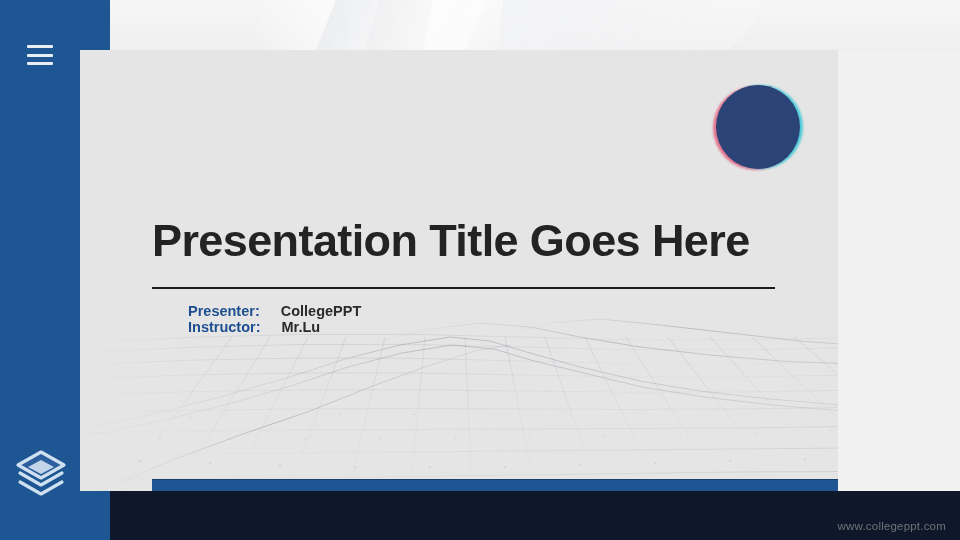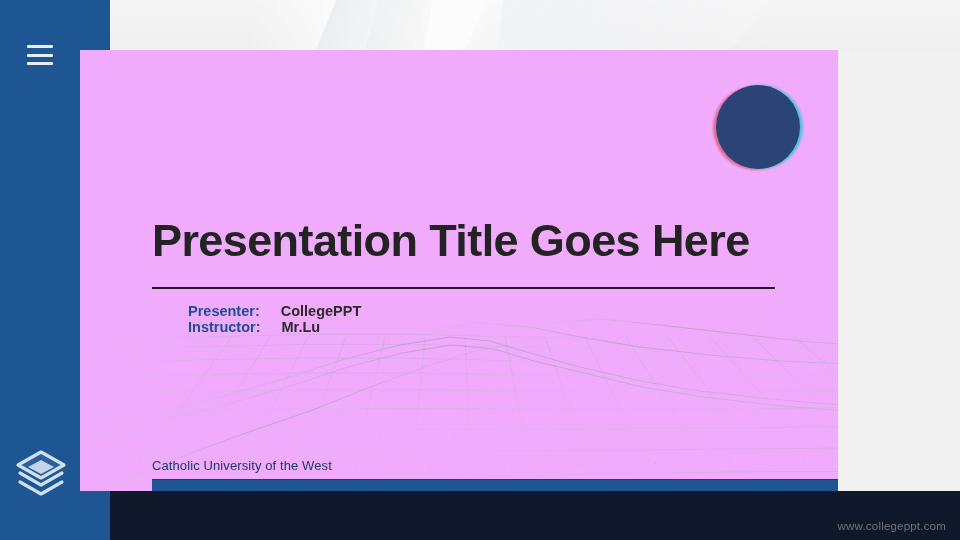--- a/index.html
+++ b/index.html
@@ -105,21 +105,21 @@
     left: 14px; bottom: 40px;
     width: 54px; height: 52px;
     cursor: pointer;
   }
 
   
   .slide {
     position: absolute;
     left: 80px; top: 50px;
     width: 758px; height: 441px;
-    background: #f0abfc;
+    background: #e5e5e5;
     overflow: hidden;
     z-index: 8;
     box-shadow: 0 0 0 0 rgba(0,0,0,0);
   }
 
   
   .circle-deco {
     position: absolute;
     right: 38px; top: 35px;
     width: 84px; height: 84px;
@@ -363,19 +363,18 @@
           <span class="meta-label">Presenter:</span>
           <span class="meta-value">CollegePPT</span>
         </div>
         <div class="meta-item">
           <span class="meta-label">Instructor:</span>
           <span class="meta-value">Mr.Lu</span>
         </div>
       </div>
     </div>
 
-    <div class="university">Catholic University of the West</div>
 
     <div class="slide-bottom-bar"></div>
 
   </div>
 
 </div>
 
 </body></html>

